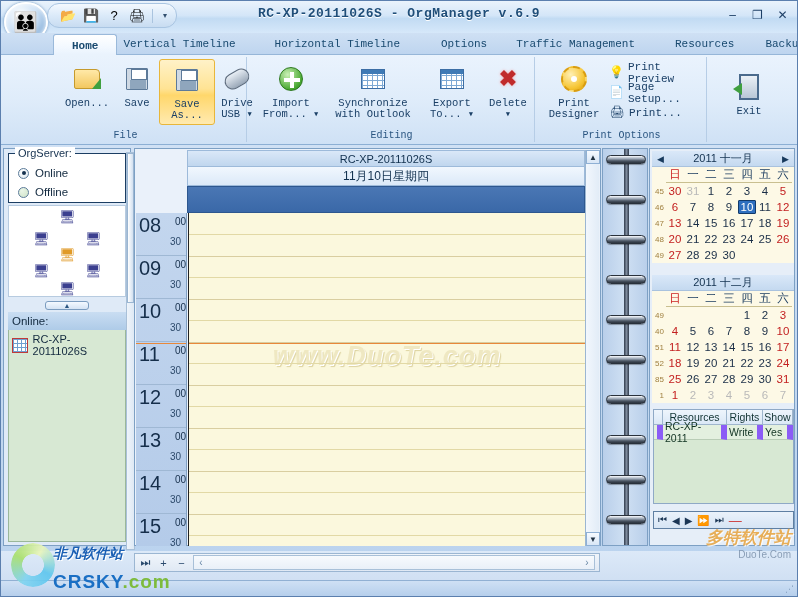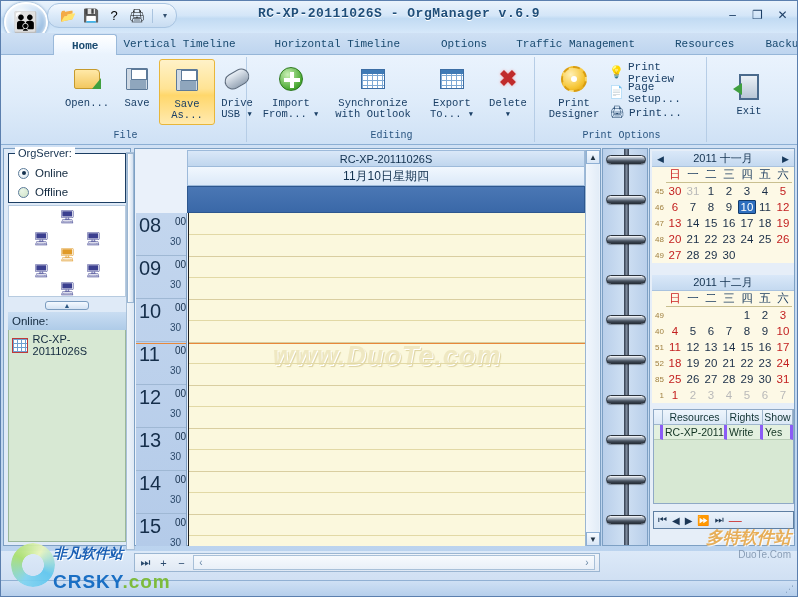--- a/index.html
+++ b/index.html
@@ -316,21 +316,21 @@
     position:absolute; left:3px; top:260px; width:141px; height:95px;
     background:#d7e8d3; border:1px solid #8fa9c6;
   }
   #restable .rhdr { display:flex; height:15px; background:linear-gradient(180deg,#eef5fc,#d9e7f6); }
   #restable .rhdr div {
     border-right:1px solid #9fb6cd; border-bottom:1px solid #9fb6cd;
     font-size:10.5px; color:#133; display:flex; align-items:center; justify-content:center;
   }
   #restable .rrow { display:flex; height:15px; background:#e3f0df; }
   #restable .rrow div {
-    border-right:3px solid #8b5cf6; border-bottom:1px solid #b9cdb6;
+    border-right:6px solid #8b5cf6; border-bottom:1px solid #b9cdb6;
     font-size:10.5px; color:#132; display:flex; align-items:center; padding-left:2px;
   }
   .c0{width:9px;} .c1{width:64px;} .c2{width:36px;} .c3{width:30px;}
   #navstrip {
     position:absolute; left:3px; top:362px; width:141px; height:18px;
     background:linear-gradient(180deg,#eaf2fb,#d6e4f4);
     border:1px solid #5f7fa2;
     display:flex; align-items:center; gap:5px; padding-left:4px;
   }
   #navstrip span { font-size:10px; color:#1b3655; }

